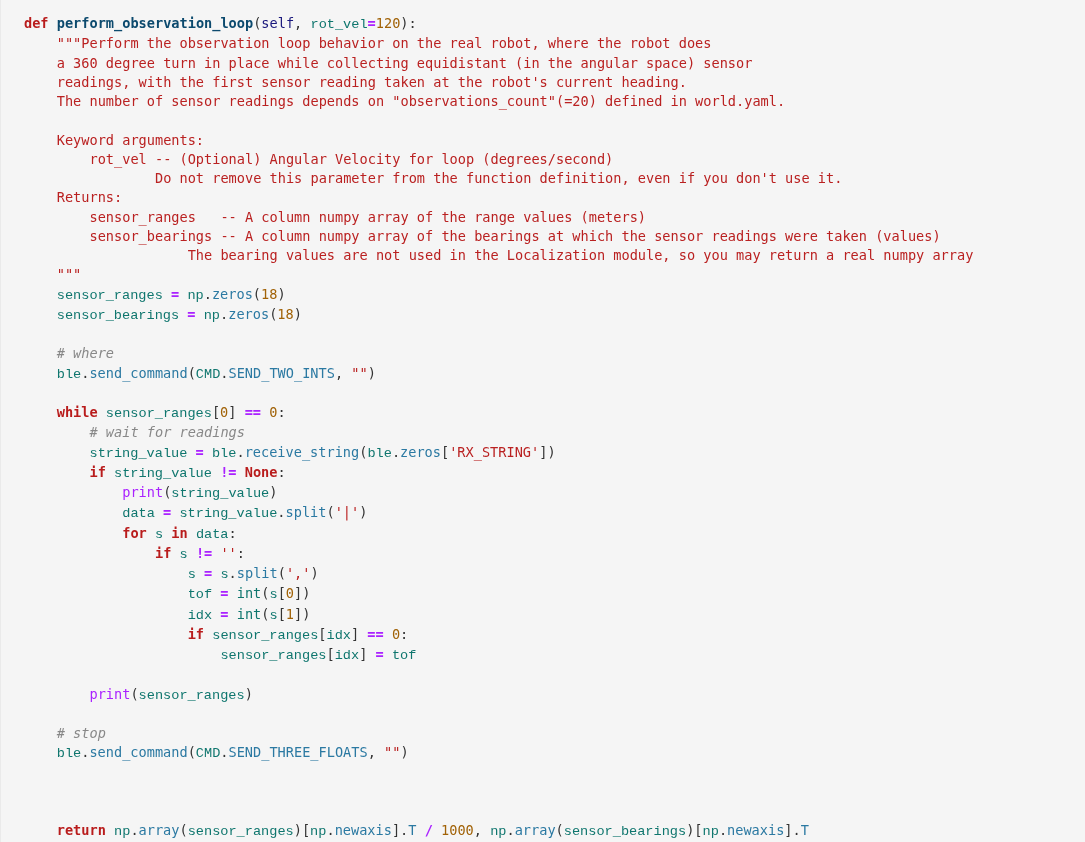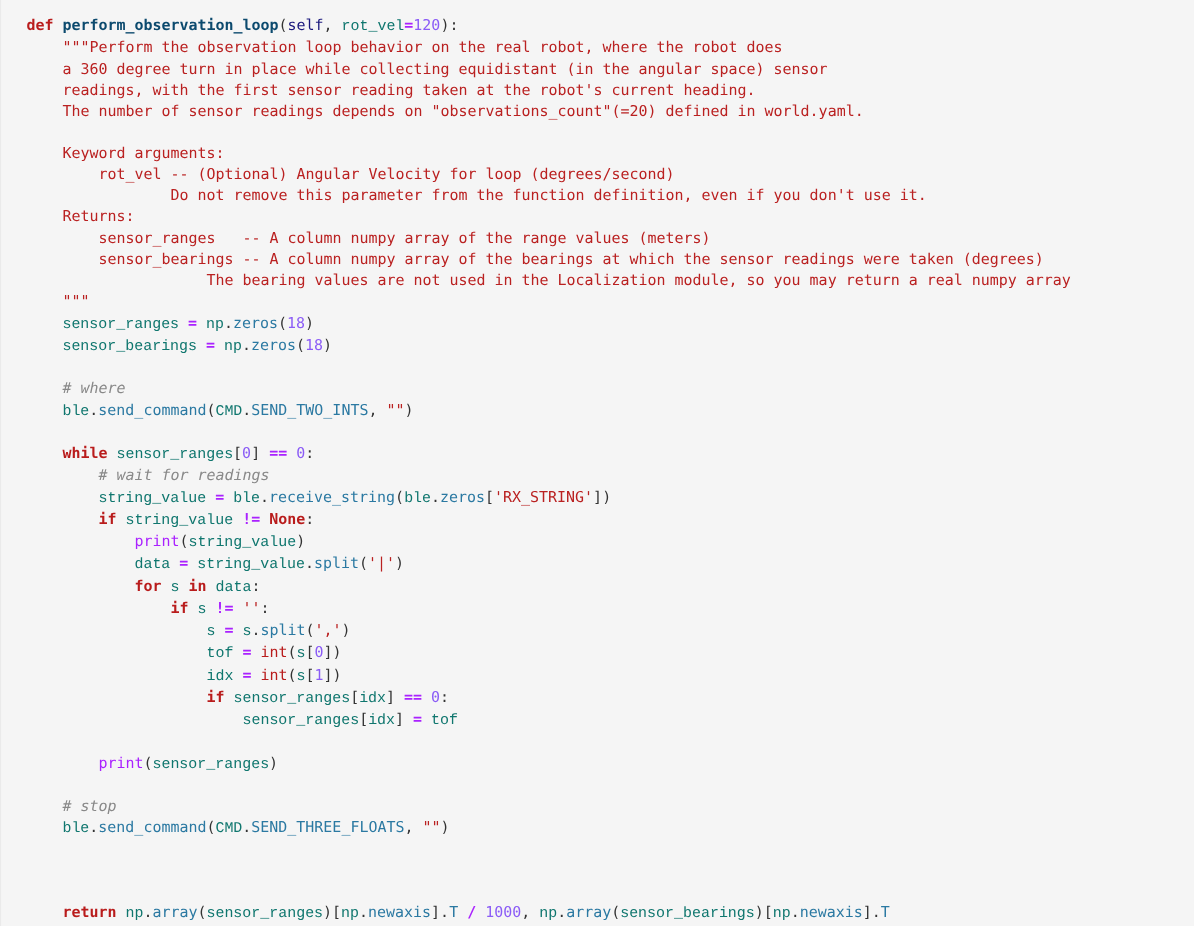--- a/index.html
+++ b/index.html
@@ -30,45 +30,45 @@
     color: #333333;
     white-space: pre;
     tab-size: 4;
   }
   
   .k  { color: #b91c1c; font-weight: bold; }           
   .nf { color: #0c4a6e; font-weight: bold; }           
   .n  { color: #0f766e; font-family: Liberation Mono, monospace; }                              
   .bp { color: #19177c; }                              
   .o  { color: #aa22ff; font-weight: bold; }           
-  .mi { color: #8b5cf6; }                              
+  .mi { color: #a16207; }                              
   .s  { color: #ba2121; }                              
   .sd { color: #ba2121; font-style: normal; }          
   .c1 { color: #888888; font-style: italic; }          
   .na { color: #2b79a2; }                              
-  .nb { color: #b91c1c; text-align: right; }                              
+  .nb { color: #0f766e; text-align: right; }                              
   .nbp{ color: #aa22ff; }                              
   .p  { color: #333333; }                              
 </style>
 </head>
 <body>
 
 <div id="code-block">
   <pre class="code"><span><span class="k">def</span> <span class="nf">perform_observation_loop</span><span class="p">(</span><span class="bp">self</span><span class="p">,</span> <span class="n">rot_vel</span><span class="o">=</span><span class="mi">120</span><span class="p">):</span></span>
 <span class="sd">    """Perform the observation loop behavior on the real robot, where the robot does</span>
 <span class="sd">    a 360 degree turn in place while collecting equidistant (in the angular space) sensor</span>
 <span class="sd">    readings, with the first sensor reading taken at the robot's current heading.</span>
 <span class="sd">    The number of sensor readings depends on "observations_count"(=20) defined in world.yaml.</span>
 <span class="sd"></span>
 <span class="sd">    Keyword arguments:</span>
 <span class="sd">        rot_vel -- (Optional) Angular Velocity for loop (degrees/second)</span>
 <span class="sd">                Do not remove this parameter from the function definition, even if you don't use it.</span>
 <span class="sd">    Returns:</span>
 <span class="sd">        sensor_ranges   -- A column numpy array of the range values (meters)</span>
-<span class="sd">        sensor_bearings -- A column numpy array of the bearings at which the sensor readings were taken (degrees)</span>
+<span class="sd">        sensor_bearings -- A column numpy array of the bearings at which the sensor readings were taken (values)</span>
 <span class="sd">                    The bearing values are not used in the Localization module, so you may return a real numpy array</span>
 <span class="sd">    """</span>
 <span>    <span class="n">sensor_ranges</span> <span class="o">=</span> <span class="n">np</span><span class="p">.</span><span class="na">zeros</span><span class="p">(</span><span class="mi">18</span><span class="p">)</span></span>
 <span>    <span class="n">sensor_bearings</span> <span class="o">=</span> <span class="n">np</span><span class="p">.</span><span class="na">zeros</span><span class="p">(</span><span class="mi">18</span><span class="p">)</span></span>
 
 <span>    <span class="c1"># where</span></span>
 <span>    <span class="n">ble</span><span class="p">.</span><span class="na">send_command</span><span class="p">(</span><span class="n">CMD</span><span class="p">.</span><span class="na">SEND_TWO_INTS</span><span class="p">,</span> <span class="s">""</span><span class="p">)</span></span>
 
 <span>    <span class="k">while</span> <span class="n">sensor_ranges</span><span class="p">[</span><span class="mi">0</span><span class="p">]</span> <span class="o">==</span> <span class="mi">0</span><span class="p">:</span></span>
 <span>        <span class="c1"># wait for readings</span></span>

